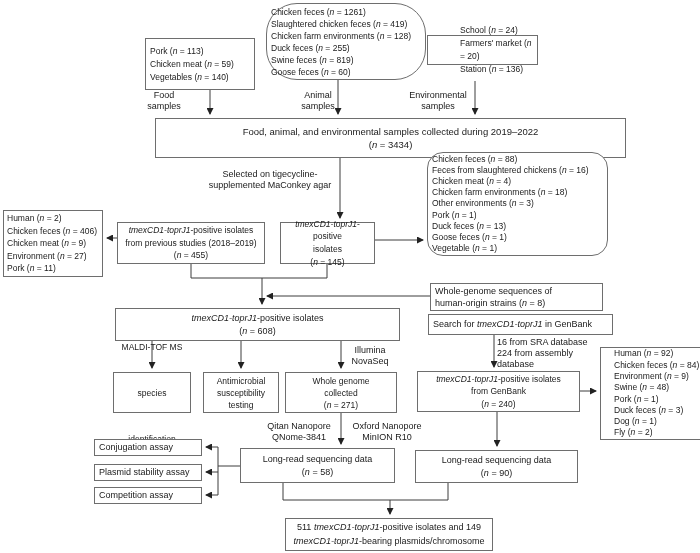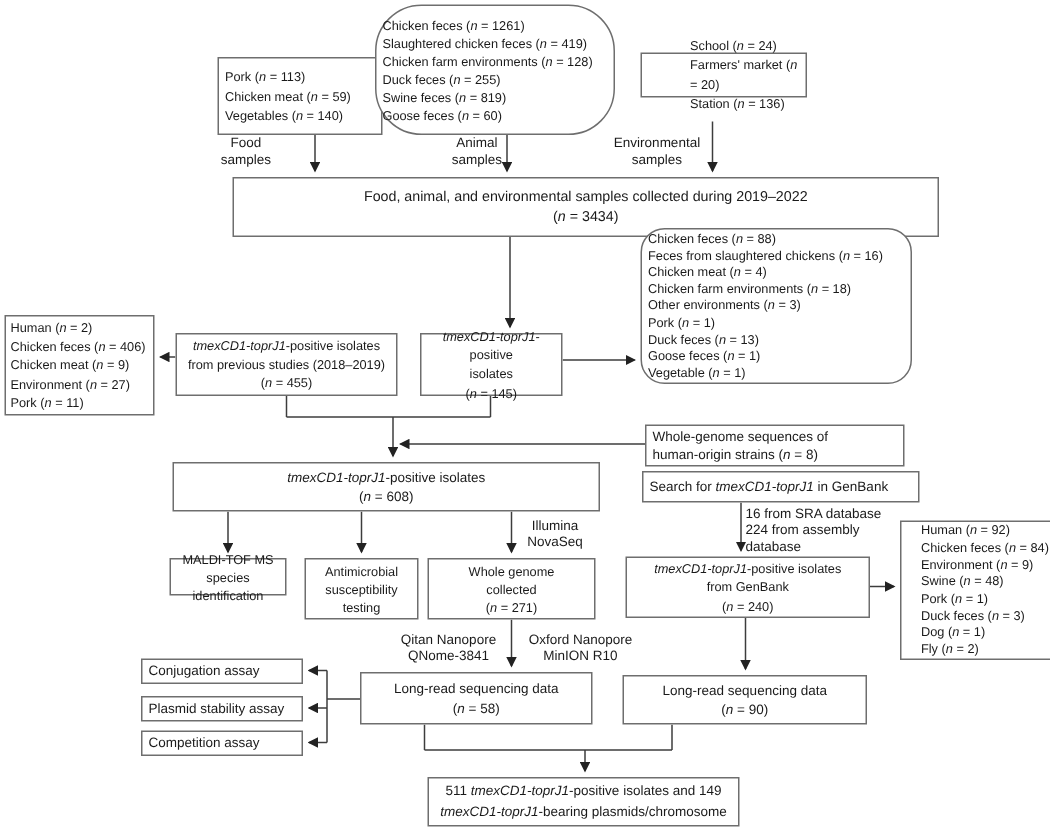--- a/index.html
+++ b/index.html
@@ -62,21 +62,21 @@
       <line x1="283" y1="500" x2="448" y2="500"></line>
       <line x1="390" y1="500" x2="390" y2="514" marker-end="url(#arr)"></line>
     </g>
   </svg>
 
   <div class="box left f85" style="left:145px;top:38px;width:110px;height:52px;line-height:13px;">
     <div>Pork (<i>n</i> = 113)</div>
     <div>Chicken meat (<i>n</i> = 59)</div>
     <div>Vegetables (<i>n</i> = 140)</div>
   </div>
-  <div class="box left f85" style="left:250px;top:3px;width:160px;height:87px;line-height:12px;border-radius:31px;">
+  <div class="box left f85" style="left:266px;top:3px;width:160px;height:77px;line-height:12px;border-radius:31px;">
     <div>Chicken feces (<i>n</i> = 1261)</div>
     <div>Slaughtered chicken feces (<i>n</i> = 419)</div>
     <div>Chicken farm environments (<i>n</i> = 128)</div>
     <div>Duck feces (<i>n</i> = 255)</div>
     <div>Swine feces (<i>n</i> = 819)</div>
     <div>Goose feces (<i>n</i> = 60)</div>
   </div>
   <div class="box left f85" style="left:427px;top:35px;width:111px;height:30px;line-height:13px;padding-left:32px;">
     <div>School (<i>n</i> = 24)</div>
     <div>Farmers' market (<i>n</i> = 20)</div>
@@ -94,20 +94,24 @@
   <div class="lbl tc" style="left:392px;top:90px;width:92px;">
     <div>Environmental</div>
     <div>samples</div>
   </div>
 
   <div class="box center" style="left:155px;top:118px;width:471px;height:40px;font-size:9.5px;line-height:13px;">
     <div>Food, animal, and environmental samples collected during 2019–2022</div>
     <div>(<i>n</i> = 3434)</div>
   </div>
 
+  <div class="lbl tc" style="left:200px;top:169px;width:140px;">
+    <div>Selected on tigecycline-</div>
+    <div>supplemented MaConkey agar</div>
+  </div>
 
   <div class="box left f85" style="left:3px;top:210px;width:100px;height:67px;line-height:12.6px;padding-left:3px;">
     <div>Human (<i>n</i> = 2)</div>
     <div>Chicken feces (<i>n</i> = 406)</div>
     <div>Chicken meat (<i>n</i> = 9)</div>
     <div>Environment (<i>n</i> = 27)</div>
     <div>Pork (<i>n</i> = 11)</div>
   </div>
   <div class="box center f85" style="left:117px;top:222px;width:148px;height:42px;line-height:12.6px;">
     <div><i>tmexCD1-toprJ1</i>-positive isolates</div>
@@ -147,21 +151,21 @@
   <div class="lbl tc" style="left:339px;top:345px;width:62px;">
     <div>Illumina</div>
     <div>NovaSeq</div>
   </div>
   <div class="lbl" style="left:497px;top:337px;width:108px;">
     <div>16 from SRA database</div>
     <div>224 from assembly</div>
     <div>database</div>
   </div>
 
-  <div class="box center f85" style="left:113px;top:372px;width:78px;height:25px;line-height:12px;">
+  <div class="box center f85" style="left:113px;top:372px;width:78px;height:41px;line-height:12px;gap:34px;">
     <div>MALDI-TOF MS</div>
     <div>species</div>
     <div>identification</div>
   </div>
   <div class="box center f85" style="left:203px;top:372px;width:76px;height:41px;line-height:12px;">
     <div>Antimicrobial</div>
     <div>susceptibility</div>
     <div>testing</div>
   </div>
   <div class="box center f85" style="left:285px;top:372px;width:112px;height:41px;line-height:12px;">

